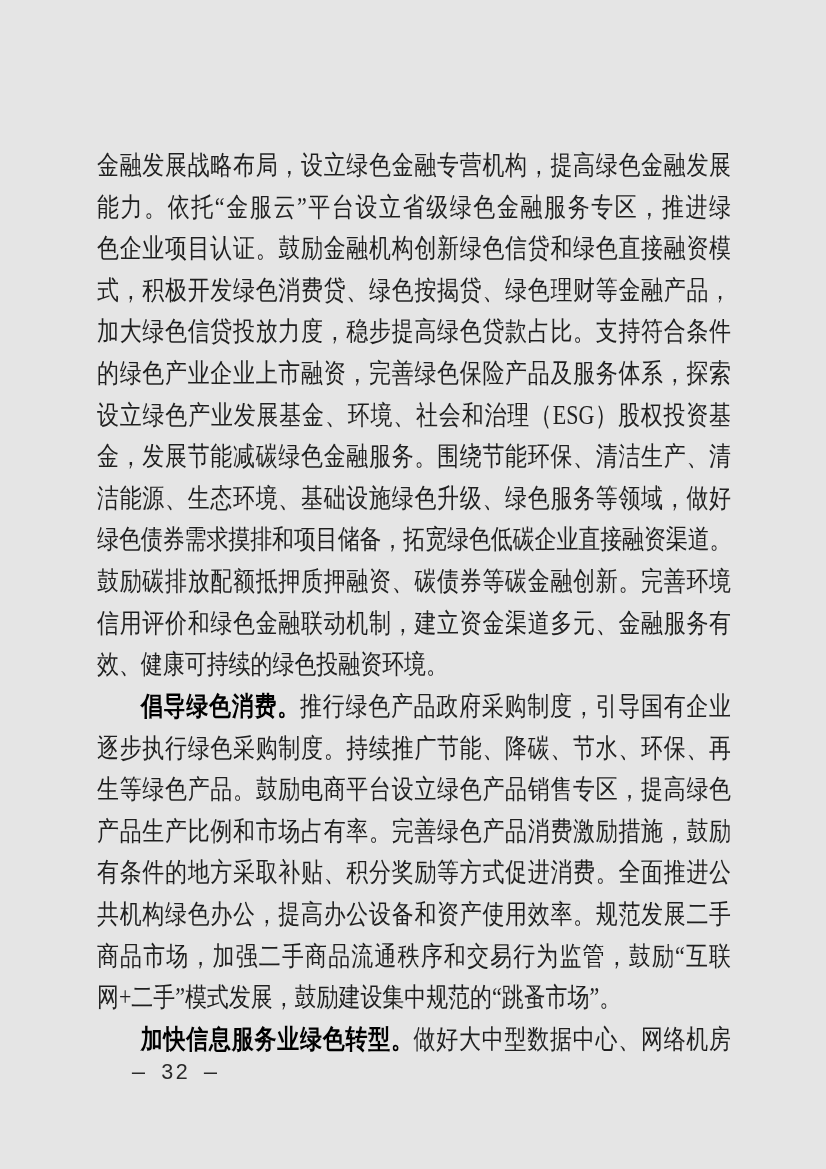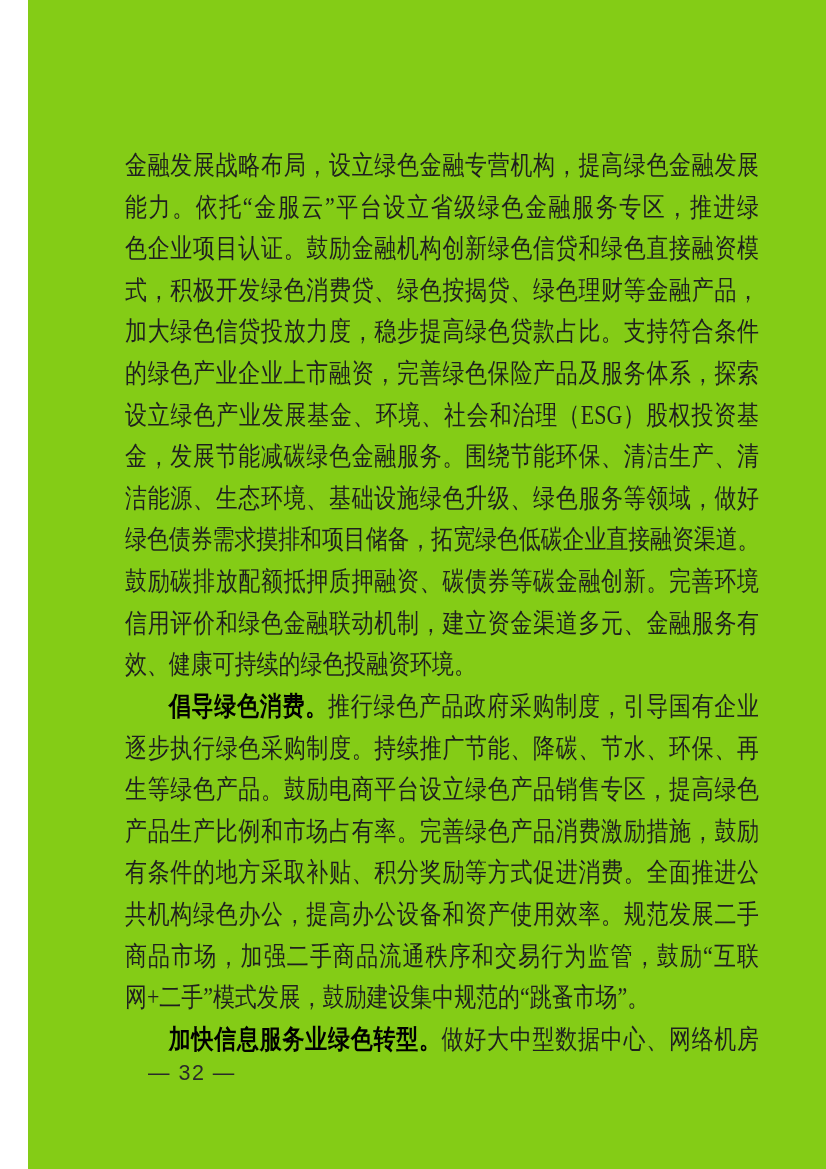--- a/index.html
+++ b/index.html
@@ -10,22 +10,21 @@
   body {
     width: 826px;
     height: 1169px;
     position: relative;
     overflow: hidden;
     font-family: "Liberation Serif", "DejaVu Serif", serif;
   }
   .page {
     position: absolute;
     inset: 0;
-    background: #84cc16;
-    margin-left: 28px;
+    background: #e5e5e5;
   }
   
   .textblock {
     position: absolute;
     left: 97px;
     top: 145px;
     width: 766px;
     transform: scaleX(0.8277);
     transform-origin: 0 0;
     color: #1f1f1f;
@@ -49,27 +48,27 @@
     letter-spacing: -0.55px;
   }
   .lead {
     font-weight: bold;
     color: #000000;
     
     font-family: "Liberation Sans", "DejaVu Sans", sans-serif;
   }
   .footer {
     position: absolute;
-    left: 120px;
+    left: 132px;
     top: 1060px;
     font-size: 21.5px;
     line-height: 26px;
     color: #2a2a2a;
     letter-spacing: 1.5px;
-    font-family: Liberation Sans, sans-serif;
+    font-family: Liberation Mono, monospace;
   }
 </style>
 </head>
 <body>
 
 <div class="page">
 
   <div class="textblock">
     <div class="line"><span>金融发展战略布局，设立绿色金融专营机构，提高绿色金融发展</span></div>
     <div class="line"><span>能力。依托“金服云”平台设立省级绿色金融服务专区，推进绿</span></div>

